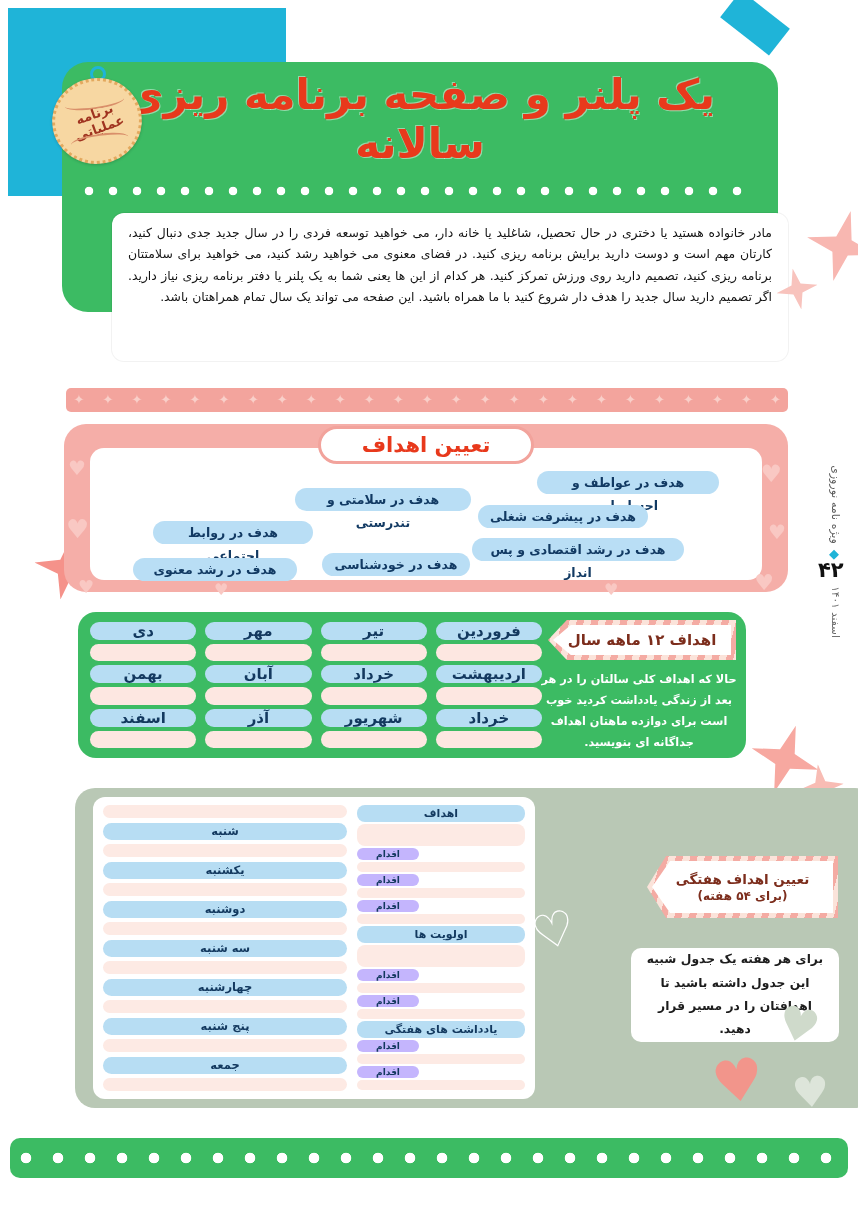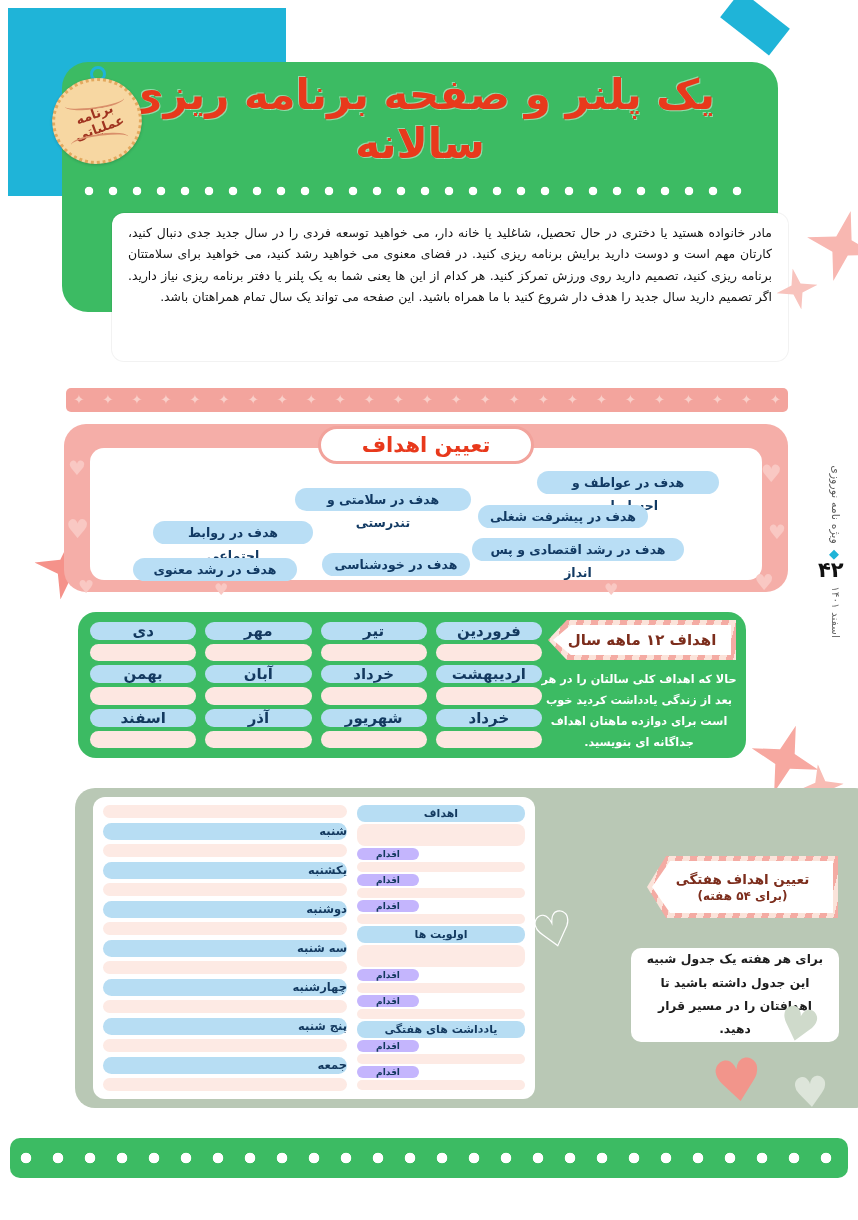--- a/index.html
+++ b/index.html
@@ -87,21 +87,21 @@
     padding:8px 10px; display:flex; gap:10px; direction:rtl; }
   .wt-col-goals { width:168px; flex:none; display:flex; flex-direction:column; gap:2px; }
   .wt-header { background:#b7ddf3; border-radius:8px; height:17px; line-height:17px; flex:none; text-align:center;
     color:#13395f; font-weight:bold; font-size:11px; }
   .wt-area { background:#fdeae4; border-radius:8px; height:22px; flex:none; }
   .wt-action { width:62px; height:12px; flex:none; background:#c4b5fd; border-radius:7px; color:#13395f; font-weight:bold;
     font-size:9px; line-height:12px; text-align:center; align-self:flex-end; }
   .wt-line { height:10px; flex:none; background:#fdeae4; border-radius:6px; }
   .wt-col-days { flex:1; display:flex; flex-direction:column; justify-content:space-between; }
   .day-line { height:13px; background:#fdeae4; border-radius:8px; }
-  .day-pill { height:17px; background:#b7ddf3; border-radius:9px; line-height:17px;
+  .day-pill { height:17px; background:#b7ddf3; border-radius:9px; text-align:center; line-height:17px;
     color:#13395f; font-weight:bold; font-size:11.5px; }
   .weekly-tag { right:37px; top:68px; width:191px; height:62px; }
   .weekly-tag .tag-line1 { font-size:13.5px; }
   .weekly-tag .tag-line2 { font-size:12px; margin-top:2px; }
   .weekly-note { position:absolute; right:36px; top:160px; width:208px; height:94px; background:#ffffff; border-radius:10px;
     display:flex; align-items:center; justify-content:center; padding:8px 12px; color:#1d1d1d; font-weight:bold;
     font-size:12.3px; line-height:1.9; text-align:center; }
 
   
   .heart { position:absolute; z-index:3; line-height:1; }

